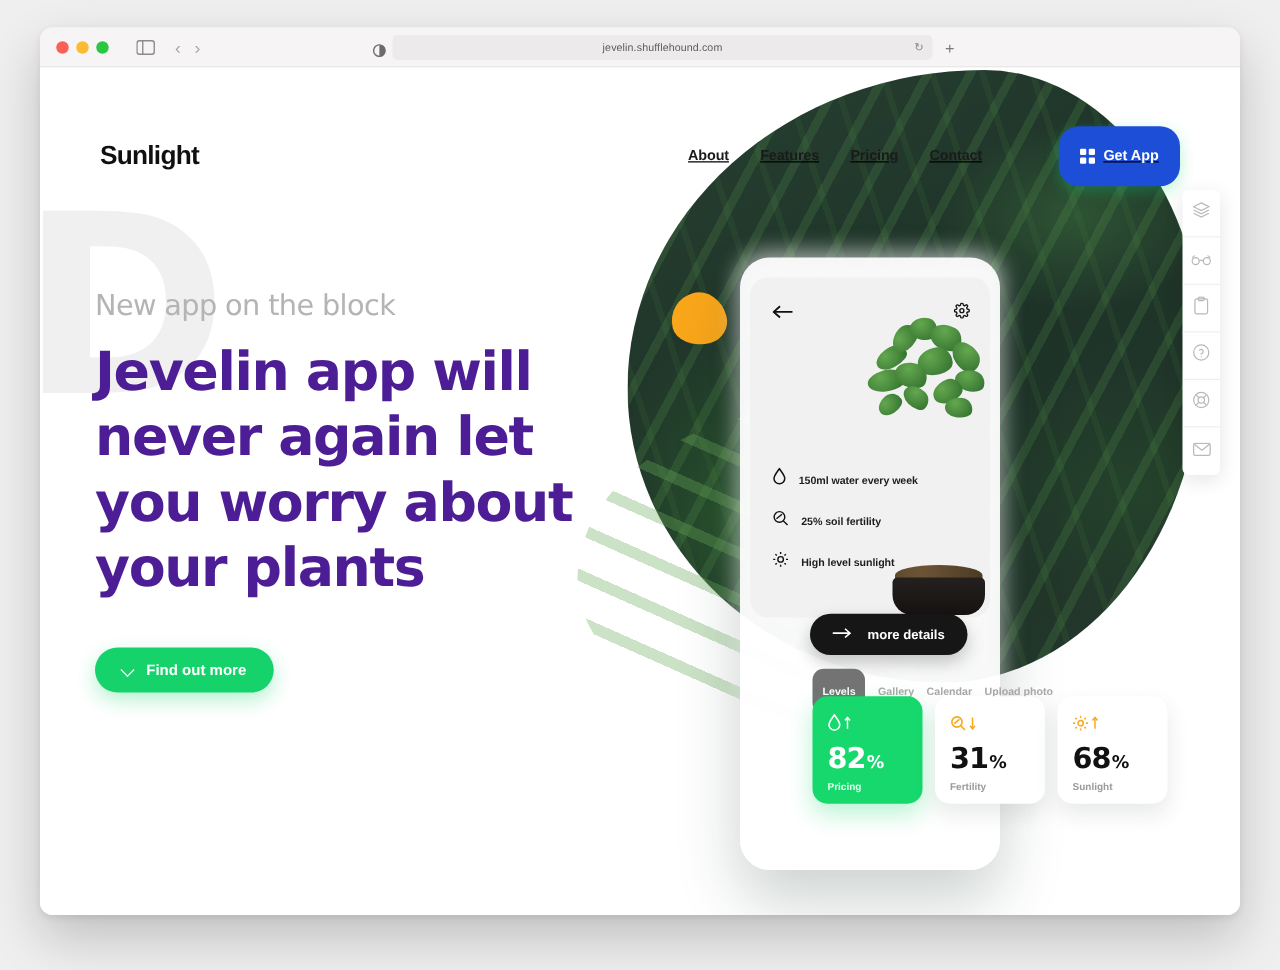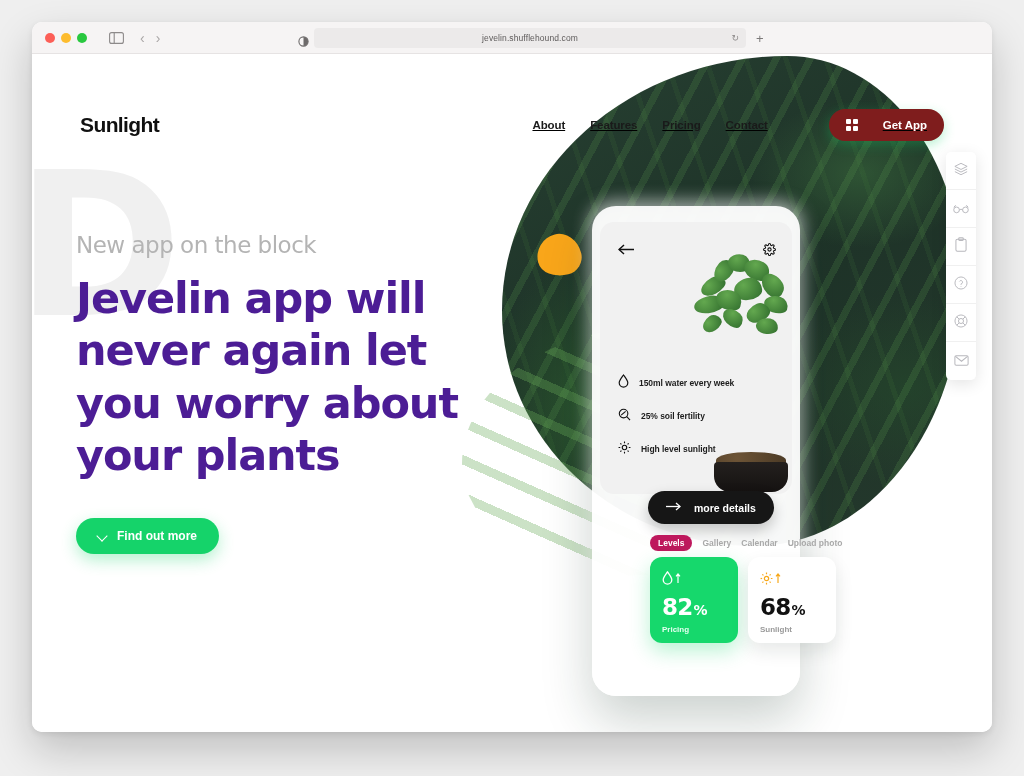--- a/index.html
+++ b/index.html
@@ -121,24 +121,24 @@
     font-size: 21px; font-weight: 700; color: #101010;
     letter-spacing: -.6px;
   }
   .nav { margin-left: auto; display: flex; align-items: center; gap: 25px; text-decoration: underline; }
   .nav-link {
     font-size: 11.5px; font-weight: 700; color: #1a1a1a;
     text-decoration: none; letter-spacing: -.1px;
   }
   .get-app {
     margin-left: 36px;
-    height: 32px; padding: 0 17px;
-    background: #7f1d1d; color: #fff;
+    height: 48px; padding: 0 17px;
+    background: #1d4ed8; color: #fff;
     border: none; border-radius: 16px;
-    display: flex; align-items: center; gap: 25px;
+    display: flex; align-items: center; gap: 7px;
     font-size: 11.5px; font-weight: 700;
     cursor: pointer;
     box-shadow: 0 4px 12px rgba(21,211,106,.30);
   }
   .grid4 { display: grid; grid-template-columns: 5px 5px; grid-template-rows: 5px 5px; gap: 2px; }
   .grid4 i { background: #fff; border-radius: 1px; display: block; }
 
   
   .hero {
     position: absolute; left: 44px; top: 178px;
@@ -259,22 +259,22 @@
   .tabs {
     position: absolute; left: 618px; top: 481px;
     display: flex; align-items: center; gap: 10px;
     z-index: 26;
   }
   .tab {
     font-size: 8.5px; font-weight: 700; color: #a9a9a9;
     cursor: pointer; white-space: nowrap;
   }
   .tab.active {
-    background: #be185d; color: #fff;
-    padding: 3px 8px; border-radius: 9px;
+    background: #737373; color: #fff;
+    padding: 13px 8px; border-radius: 9px;
   }
 
   
   .stats {
     position: absolute; left: 618px; top: 503px;
     display: flex; gap: 10px; z-index: 26;
   }
   .stat {
     width: 88px; height: 86px;
     border-radius: 12px;
@@ -513,20 +513,35 @@
             </svg>
           <svg width="6" height="11" viewBox="0 0 6 11">
               <line x1="3" y1="10" x2="3" y2="1" stroke="#fff" stroke-width="1.2"></line>
               <polyline points="1,3.4 3,1 5,3.4" fill="none" stroke="#fff" stroke-width="1.2"></polyline>
             </svg>
         </div>
         <div class="stat-val"><span>82</span><span class="pct">%</span></div>
         <div class="stat-lbl">Pricing</div>
       </div>
 
+      <div class="stat">
+        <div class="stat-icon">
+          <svg width="13" height="13" viewBox="0 0 14 14" fill="none" stroke="#f7a81b" stroke-width="1.4">
+              <circle cx="6" cy="6" r="4.4"></circle>
+              <line x1="9.3" y1="9.3" x2="12.8" y2="12.8"></line>
+              <line x1="3.6" y1="7.4" x2="8.1" y2="3.7"></line>
+            </svg>
+          <svg width="6" height="11" viewBox="0 0 6 11">
+              <line x1="3" y1="1" x2="3" y2="10" stroke="#f7a81b" stroke-width="1.2"></line>
+              <polyline points="1,7.6 3,10 5,7.6" fill="none" stroke="#f7a81b" stroke-width="1.2"></polyline>
+            </svg>
+        </div>
+        <div class="stat-val"><span>31</span><span class="pct">%</span></div>
+        <div class="stat-lbl">Fertility</div>
+      </div>
 
       <div class="stat">
         <div class="stat-icon">
           <svg width="13" height="13" viewBox="0 0 14 14" fill="none" stroke="#f7a81b" stroke-width="1.3">
               <circle cx="7" cy="7" r="2.3"></circle>
               <line x1="7" y1="0.6" x2="7" y2="2.3"></line>
               <line x1="7" y1="11.7" x2="7" y2="13.4"></line>
               <line x1="0.6" y1="7" x2="2.3" y2="7"></line>
               <line x1="11.7" y1="7" x2="13.4" y2="7"></line>
               <line x1="2.5" y1="2.5" x2="3.7" y2="3.7"></line>

